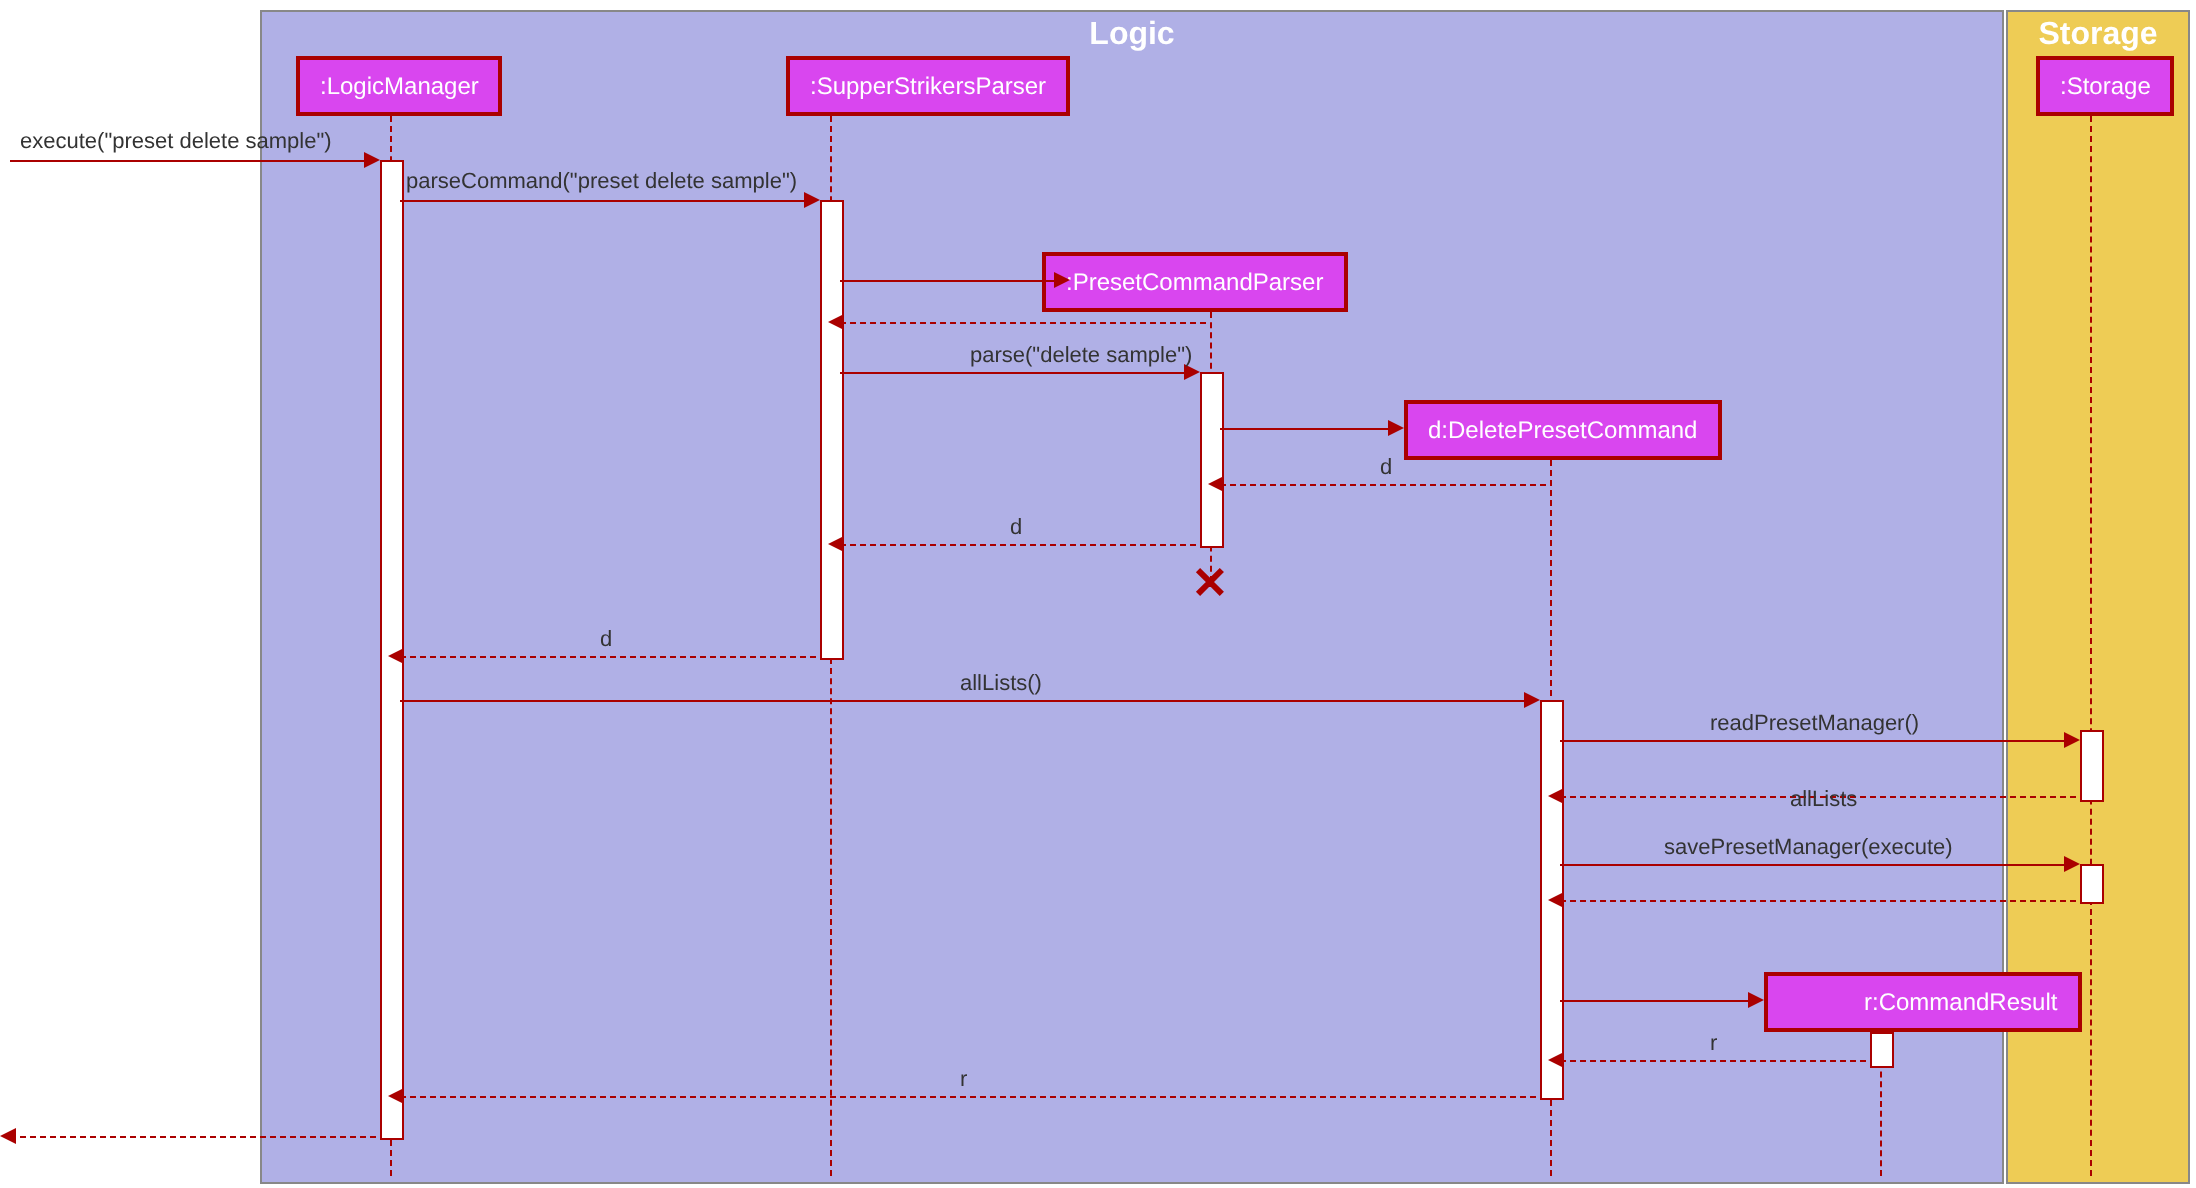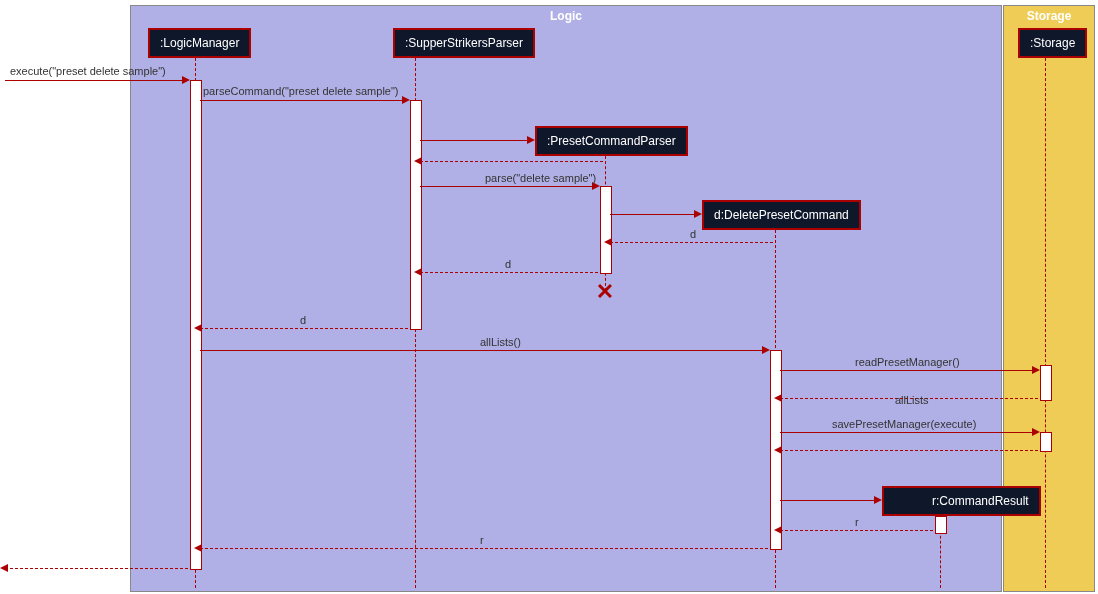--- a/index.html
+++ b/index.html
@@ -14,21 +14,21 @@
   .frame {
     position: absolute;
     border: 1px solid #888;
   }
   .frame-label {
     position: absolute;
     top: 0;
     left: 0;
     padding: 3px 10px;
     font-weight: bold;
-    font-size: 12px;
+    font-size: 16px;
     color: #fff;
   }
   .frame-logic {
     left: 130px;
     top: 5px;
     width: 870px;
     height: 585px;
     background: #b0b0e6;
   }
   .frame-logic .frame-label {
@@ -45,21 +45,21 @@
     background: #eecc55;
   }
   .frame-storage .frame-label {
     left: 50%;
     transform: translateX(-50%);
     background: none;
     color: #fff;
   }
   .participant {
     position: absolute;
-    background: #0f172a;
+    background: #d946ef;
     color: #fff;
     border: 2px solid #a00;
     padding: 6px 10px;
     font-size: 12px;
     text-align: center;
     white-space: nowrap;
   }
   .lifeline {
     position: absolute;
     border-left: 1.5px dashed #a00;
@@ -115,21 +115,21 @@
 
 <div class="frame frame-logic">
   <div class="frame-label">Logic</div>
 </div>
 <div class="frame frame-storage">
   <div class="frame-label">Storage</div>
 </div>
 
 <div class="participant" style="left:148px; top:28px;">:LogicManager</div>
 <div class="participant" style="left:368px; top:28px;margin-left:25px;">:SupperStrikersParser</div>
-<div class="participant" style="left:535px; top:126px;text-align:right;">:PresetCommandParser</div>
+<div class="participant" style="left:521px; top:126px;text-align:right;">:PresetCommandParser</div>
 <div class="participant" style="left:702px; top:200px;">d:DeletePresetCommand</div>
 <div class="participant" style="left:1018px; top:28px;">:Storage</div>
 <div class="participant" style="left:882px; top:486px;padding-left:48px;">r:CommandResult</div>
 
 <div class="lifeline" style="left:195px; top:58px; height:530px;"></div>
 <div class="lifeline" style="left:415px; top:58px; height:530px;"></div>
 <div class="lifeline" style="left:605px; top:156px; height:135px;"></div>
 <div class="lifeline" style="left:775px; top:230px; height:358px;"></div>
 <div class="lifeline" style="left:1045px; top:58px; height:530px;"></div>
 <div class="lifeline" style="left:940px; top:516px; height:72px;"></div>

